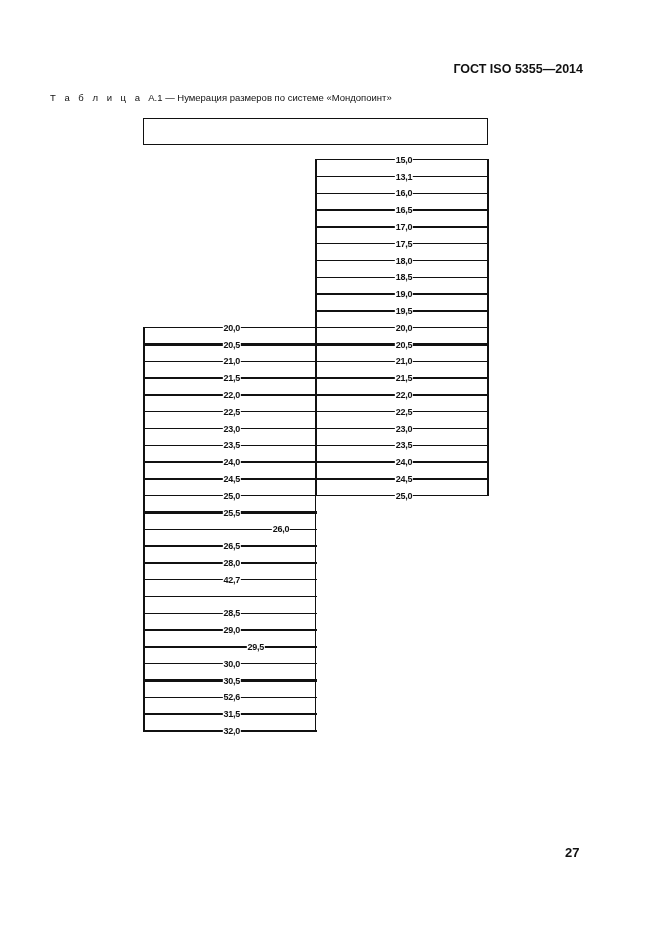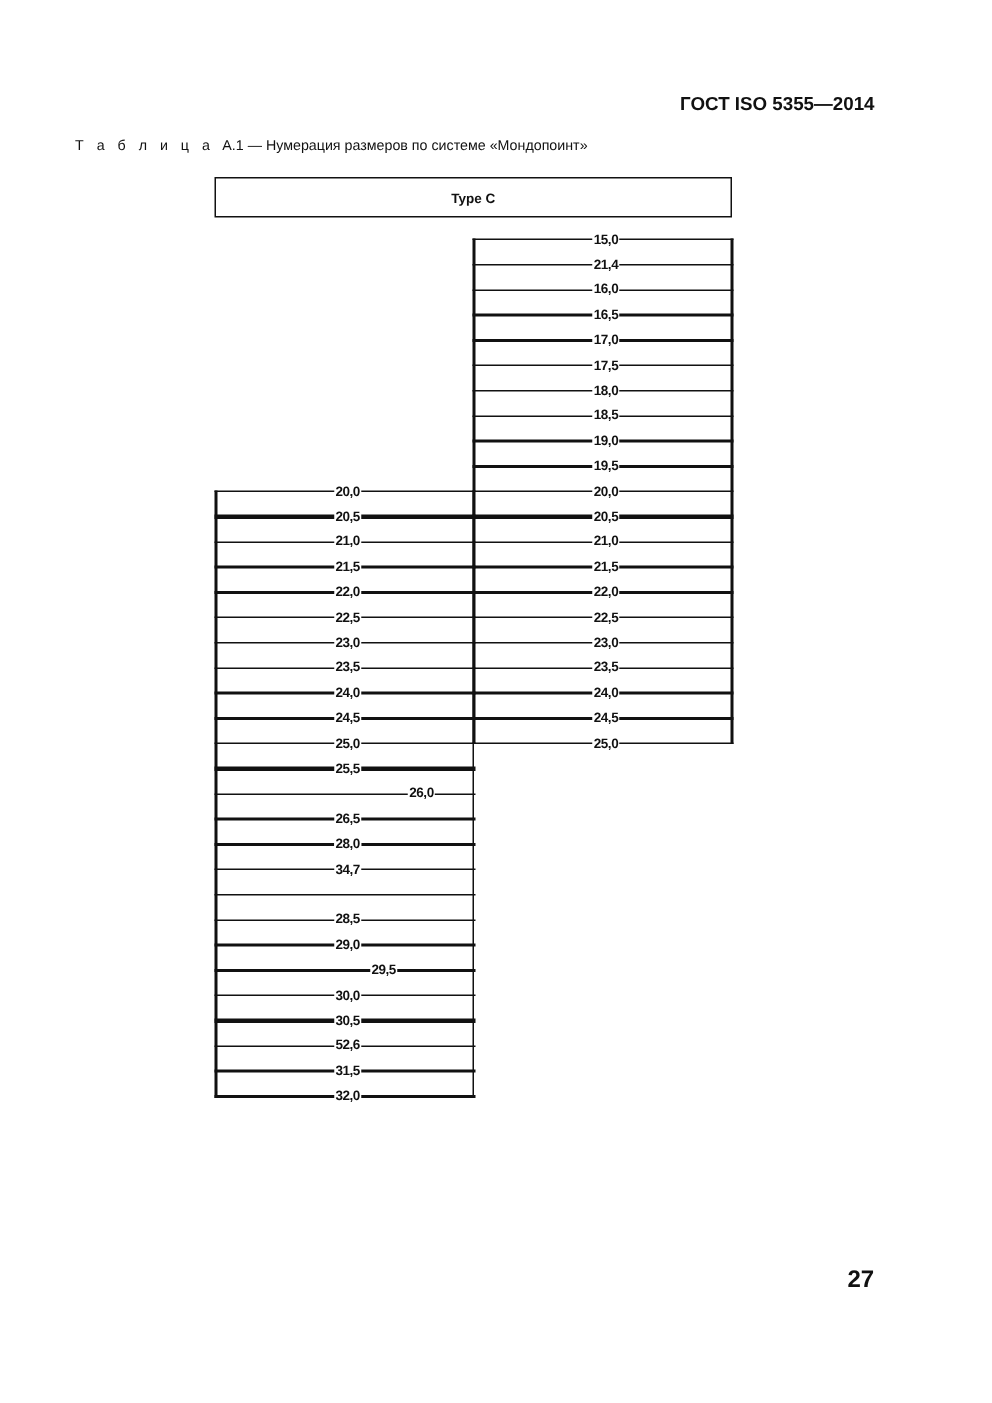--- a/index.html
+++ b/index.html
@@ -13,43 +13,42 @@
                   border: 1.6px solid #111; box-sizing: border-box; display: flex; }
   .header-cell { flex: 1; display: flex; align-items: center; justify-content: center;
                  font-weight: bold; font-size: 9px; }
   .header-cell.first { border-right: 1.3px solid #111; flex: 0 0 171px; }
   .col-vert { position: absolute; width: 1.6px; background: #111; }
   .row-line { position: absolute; height: 1.4px; background: #111; }
   .row-line.thick { height: 2.6px; }
   .row-label { position: absolute; font-weight: bold; font-size: 9px; background: #fff;
                padding: 0 1px; line-height: 11px; transform: translate(-50%, -50%);
                letter-spacing: -0.3px; }
-  .page-number { position: absolute; left: 565px; top: 845px; font-weight: bold; font-size: 16px; }
+  .page-number { position: absolute; left: 565px; top: 845px; font-weight: bold; font-size: 13px; }
 </style>
 </head>
 <body>
 
 <div class="doc-code">ГОСТ ISO 5355—2014</div>
 
 <div class="caption">
   <span class="spaced">Т а б л и ц а</span>&nbsp;
   <span>А.1 — Нумерация размеров по системе «Мондопоинт»</span>
 </div>
 
 <div class="header-table">
-  <div class="header-cell">Type C</div>
 </div>
 
 <div id="diagram">
     <div class="col-vert" style="left: 315px; top: 159px; height: 337.4px;"></div>
     <div class="col-vert" style="left: 487.4px; top: 159px; height: 337.4px;"></div>
     <div class="row-line" style="left: 315px; width: 174px; top: 159px;"></div>
     <div class="row-label" style="left: 404px; top: 159.7px;">15,0</div>
     <div class="row-line" style="left: 315px; width: 174px; top: 175.8px;"></div>
-    <div class="row-label" style="left: 404px; top: 176.5px;">21,4</div>
+    <div class="row-label" style="left: 404px; top: 176.5px;">13,1</div>
     <div class="row-line" style="left: 315px; width: 174px; top: 192.6px;"></div>
     <div class="row-label" style="left: 404px; top: 193.3px;">16,0</div>
     <div class="row-line" style="left: 315px; width: 174px; top: 209.4px;"></div>
     <div class="row-label" style="left: 404px; top: 210.1px;">16,5</div>
     <div class="row-line" style="left: 315px; width: 174px; top: 226.2px;"></div>
     <div class="row-label" style="left: 404px; top: 226.9px;">17,0</div>
     <div class="row-line" style="left: 315px; width: 174px; top: 243px;"></div>
     <div class="row-label" style="left: 404px; top: 243.7px;">17,5</div>
     <div class="row-line" style="left: 315px; width: 174px; top: 259.8px;"></div>
     <div class="row-label" style="left: 404px; top: 260.5px;">18,0</div>
@@ -107,21 +106,21 @@
     <div class="row-label" style="left: 231.75px; top: 495.7px;">25,0</div>
     <div class="row-line thick" style="left: 143px; width: 173.5px; top: 511.2px;"></div>
     <div class="row-label" style="left: 231.75px; top: 512.5px;">25,5</div>
     <div class="row-line" style="left: 143px; width: 173.5px; top: 528.6px;"></div>
     <div class="row-label" style="left: 237px; top: 529.3px; margin-left: 44px;">26,0</div>
     <div class="row-line" style="left: 143px; width: 173.5px; top: 545.4px;"></div>
     <div class="row-label" style="left: 231.75px; top: 546.1px;">26,5</div>
     <div class="row-line" style="left: 143px; width: 173.5px; top: 562.2px;"></div>
     <div class="row-label" style="left: 231.75px; top: 562.9px;">27,0</div>
     <div class="row-line" style="left: 143px; width: 173.5px; top: 579px;"></div>
-    <div class="row-label" style="left: 231.75px; top: 579.7px;">34,7</div>
+    <div class="row-label" style="left: 231.75px; top: 579.7px;">42,7</div>
     <div class="row-line" style="left: 143px; width: 173.5px; top: 595.8px;"></div>
     <div class="row-label" style="left: 231.75px; top: 563px;">28,0</div>
     <div class="row-line" style="left: 143px; width: 173.5px; top: 612.6px;"></div>
     <div class="row-label" style="left: 231.75px; top: 613.3px;">28,5</div>
     <div class="row-line" style="left: 143px; width: 173.5px; top: 629.4px;"></div>
     <div class="row-label" style="left: 231.75px; top: 630.1px;">29,0</div>
     <div class="row-line" style="left: 143px; width: 173.5px; top: 646.2px;"></div>
     <div class="row-label" style="left: 231.75px; top: 646.9px; margin-left: 24px;">29,5</div>
     <div class="row-line" style="left: 143px; width: 173.5px; top: 663px;"></div>
     <div class="row-label" style="left: 231.75px; top: 663.7px;">30,0</div>

